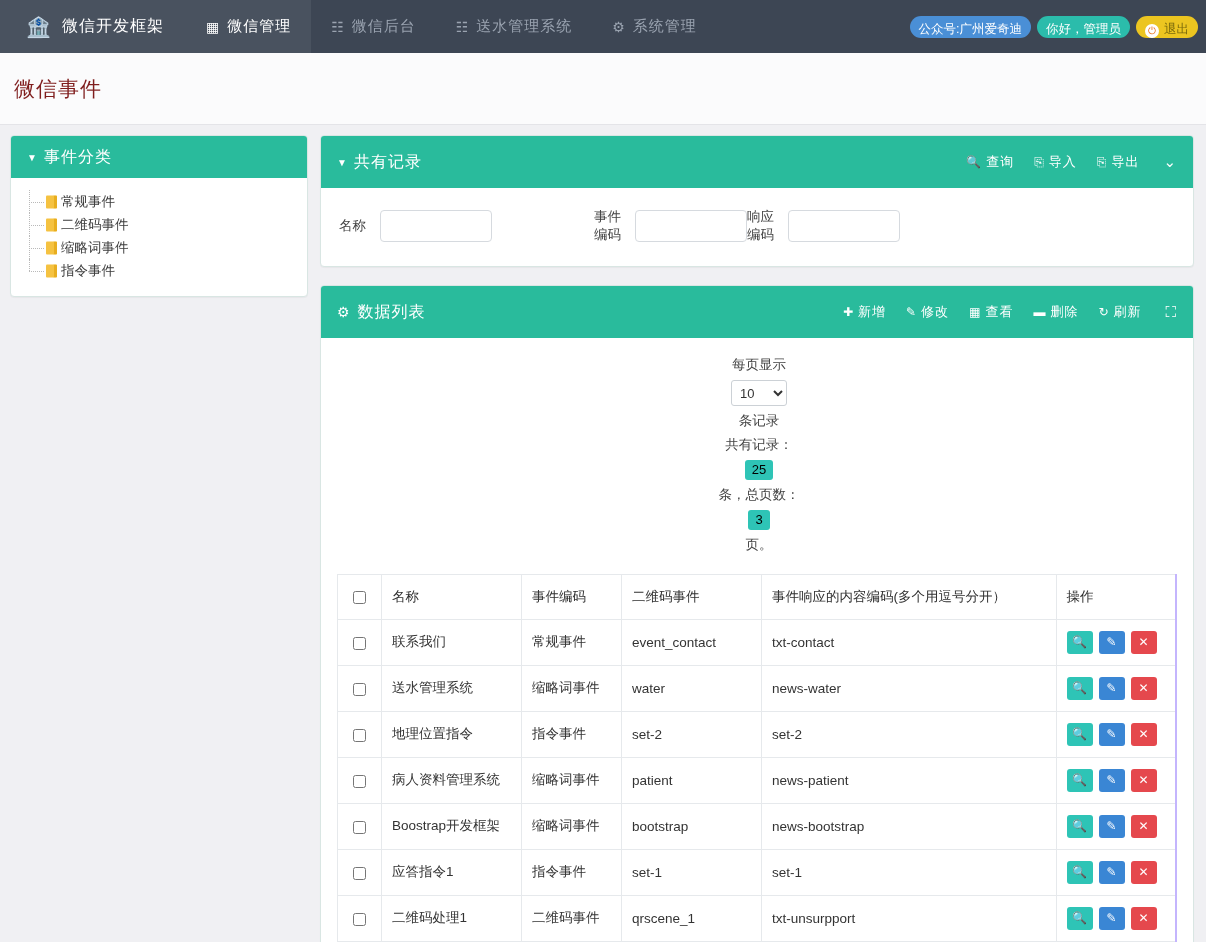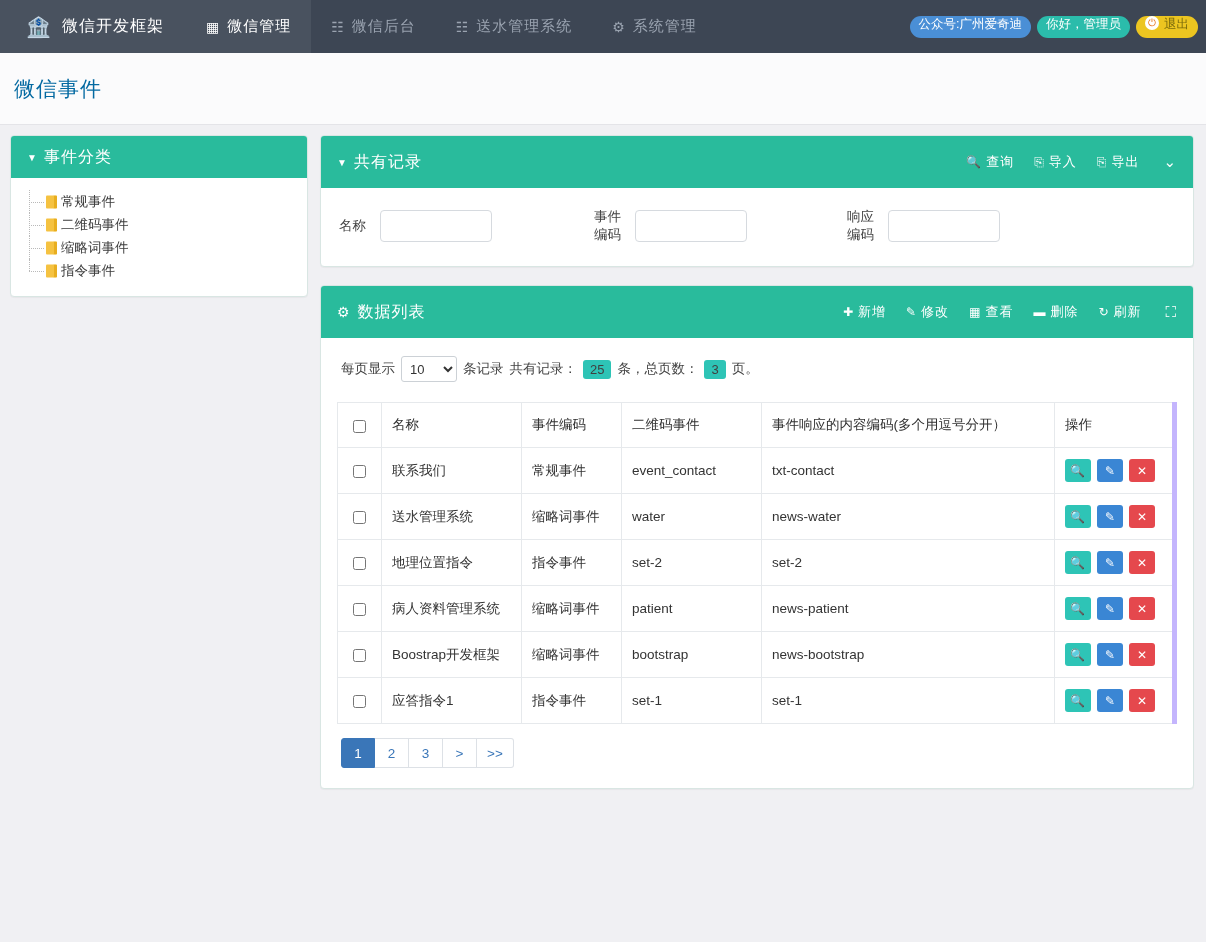--- a/index.html
+++ b/index.html
@@ -32,42 +32,42 @@
     color:#9aa3b0; font-size:15px; letter-spacing:1px;
     cursor:pointer; white-space:nowrap;
   }
   .navitem.active { background:#49525f; color:#ffffff; }
   .navitem .nicon { font-size:14px; line-height:1; }
   .nav-right {
     margin-left:auto; display:flex; align-items:center; gap:6px;
     padding-right:8px;
   }
   .badge-pill {
-    display:flex; align-items:flex-start; gap:5px;
+    display:flex; align-items:flex-end; gap:5px;
     height:22px; padding:0 9px; border-radius:11px;
     font-size:12.5px; color:#fff; white-space:nowrap;
   }
   .badge-blue  { background:#4a8fd6; }
   .badge-teal  { background:#2bbcab; }
   .badge-gold  { background:#ecc520; color:#7a6a0c; }
   .badge-gold .pw {
     display:inline-flex; align-items:center; justify-content:center;
     width:14px;height:14px;border-radius:50%;
     background:#fff;color:#e8731a;font-size:10px;
   }
 
   
   .pagehead {
     height:72px; background:#fbfbfc;
     border-bottom:1px solid #e4e4e8;
     display:flex; align-items:center;
     padding-left:14px;
   }
   .pagehead h1 {
-    margin:0; font-size:21px; font-weight:400; color:#0369a1;
+    margin:0; font-size:21px; font-weight:400; color:#7f1d1d;
     letter-spacing:1px;
   }
 
   
   .wrap { display:flex; padding:10px 12px 0 10px; gap:12px; align-items:flex-start; }
   .col-left { width:298px; flex:0 0 298px; }
   .col-right { flex:1 1 auto; min-width:0; }
 
   
   .panel {
@@ -129,56 +129,56 @@
     font-size:13.5px; color:#444; text-align:center;
     line-height:1.35; white-space:pre-line; margin-right:14px;
   }
   .finput {
     width:112px; height:32px;
     border:1px solid #d6dadf; border-radius:4px;
     background:#fff; outline:none;
     font-family:inherit; font-size:13px; padding:0 8px; color:#333;
   }
   .fgroup.g2 { margin-left:102px; }
-  .fgroup.g3 { margin-left:100px; }
+  .fgroup.g3 { }
   .fgroup.g2 .finput, .fgroup.g3 .finput { width:112px; }
 
   
   .dl-body { padding:16px 16px 14px 16px; }
   .meta {
     display:flex; align-items:center; gap:6px;
-    font-size:13.5px; color:#444; padding:2px 0 20px 4px;
+    font-size:13.5px; color:#444; padding:2px 0 20px 4px;flex-direction:column;
   }
   .meta select {
     height:26px; border:1px solid #ccd1d6; border-radius:3px;
     background:#fff; font-family:inherit; font-size:13px;
     padding:1px 4px; color:#333; min-width:56px;
   }
   .numbox {
-    display:inline-block; background:#2ec4b6; color:#404040;
+    display:inline-block; background:#2ec4b6; color:#000000;
     border-radius:3px; padding:2px 7px; font-size:13px; line-height:1.2;
   }
 
   
   table.grid { width:100%; border-collapse:collapse; }
   table.grid th, table.grid td {
     border-bottom:1px solid #e6e9ec;
     border-right:1px solid #e6e9ec;
     text-align:left; vertical-align:middle;
     font-weight:normal; font-size:13.5px; color:#333;
   }
   table.grid thead th {
     border-top:1px solid #e6e9ec;
     padding:13px 10px; color:#2f2f2f; font-size:13.5px;
   }
   table.grid tbody td { padding:11px 10px; }
   table.grid th:first-child, table.grid td:first-child {
     border-left:1px solid #e6e9ec; width:44px; text-align:center; padding-left:0;padding-right:0;
   }
-  table.grid th:last-child, table.grid td:last-child { border-right:5px solid #c4b5fd; }
+  table.grid th:last-child, table.grid td:last-child { border-right:2px solid #c4b5fd; }
   .c-name { width:140px; }
   .c-type { width:100px; }
   .c-code { width:140px; }
   .c-resp { }
   .c-ops  { width:120px; }
   input[type=checkbox] { width:13px; height:13px; margin:0; vertical-align:middle; }
 
   .opbtns { display:flex; gap:6px; }
   .opbtn {
     width:26px; height:23px; border:none; border-radius:3px;
@@ -451,20 +451,34 @@
               <td>set-1</td>
               <td>set-1</td>
               <td>
                 <div class="opbtns">
                   <button class="opbtn op-view">🔍</button>
                   <button class="opbtn op-edit">✎</button>
                   <button class="opbtn op-del">✕</button>
                 </div>
               </td>
             </tr>
+            <tr>
+              <td><input type="checkbox" style=""></td>
+              <td>二维码处理1</td>
+              <td>二维码事件</td>
+              <td>qrscene_1</td>
+              <td>txt-unsurpport</td>
+              <td>
+                <div class="opbtns">
+                  <button class="opbtn op-view">🔍</button>
+                  <button class="opbtn op-edit">✎</button>
+                  <button class="opbtn op-del">✕</button>
+                </div>
+              </td>
+            </tr>
           </tbody>
         </table>
 
         <div class="pager">
           <button class="pg active">1</button>
           <button class="pg">2</button>
           <button class="pg">3</button>
           <button class="pg">&gt;</button>
           <button class="pg">&gt;&gt;</button>
         </div>

